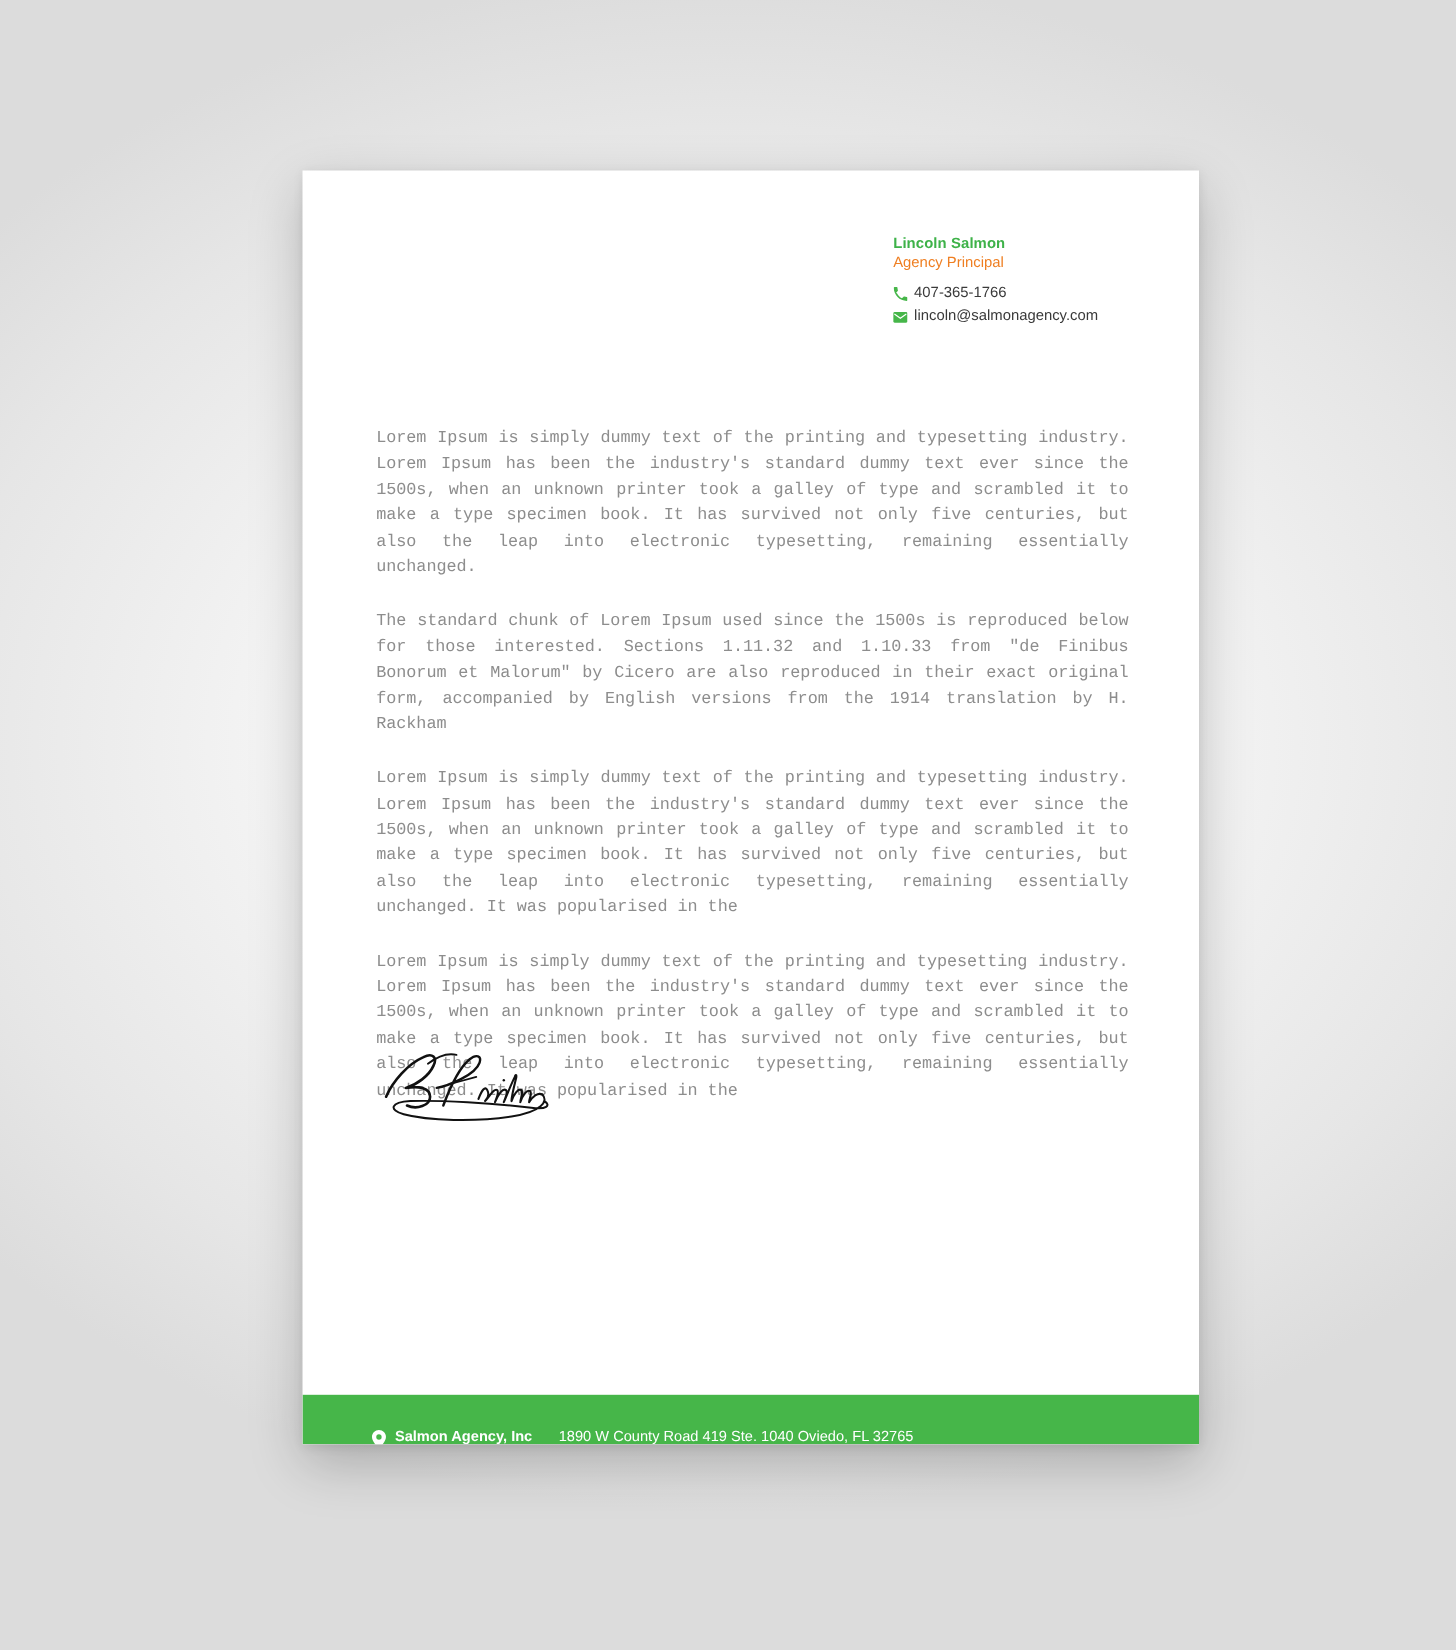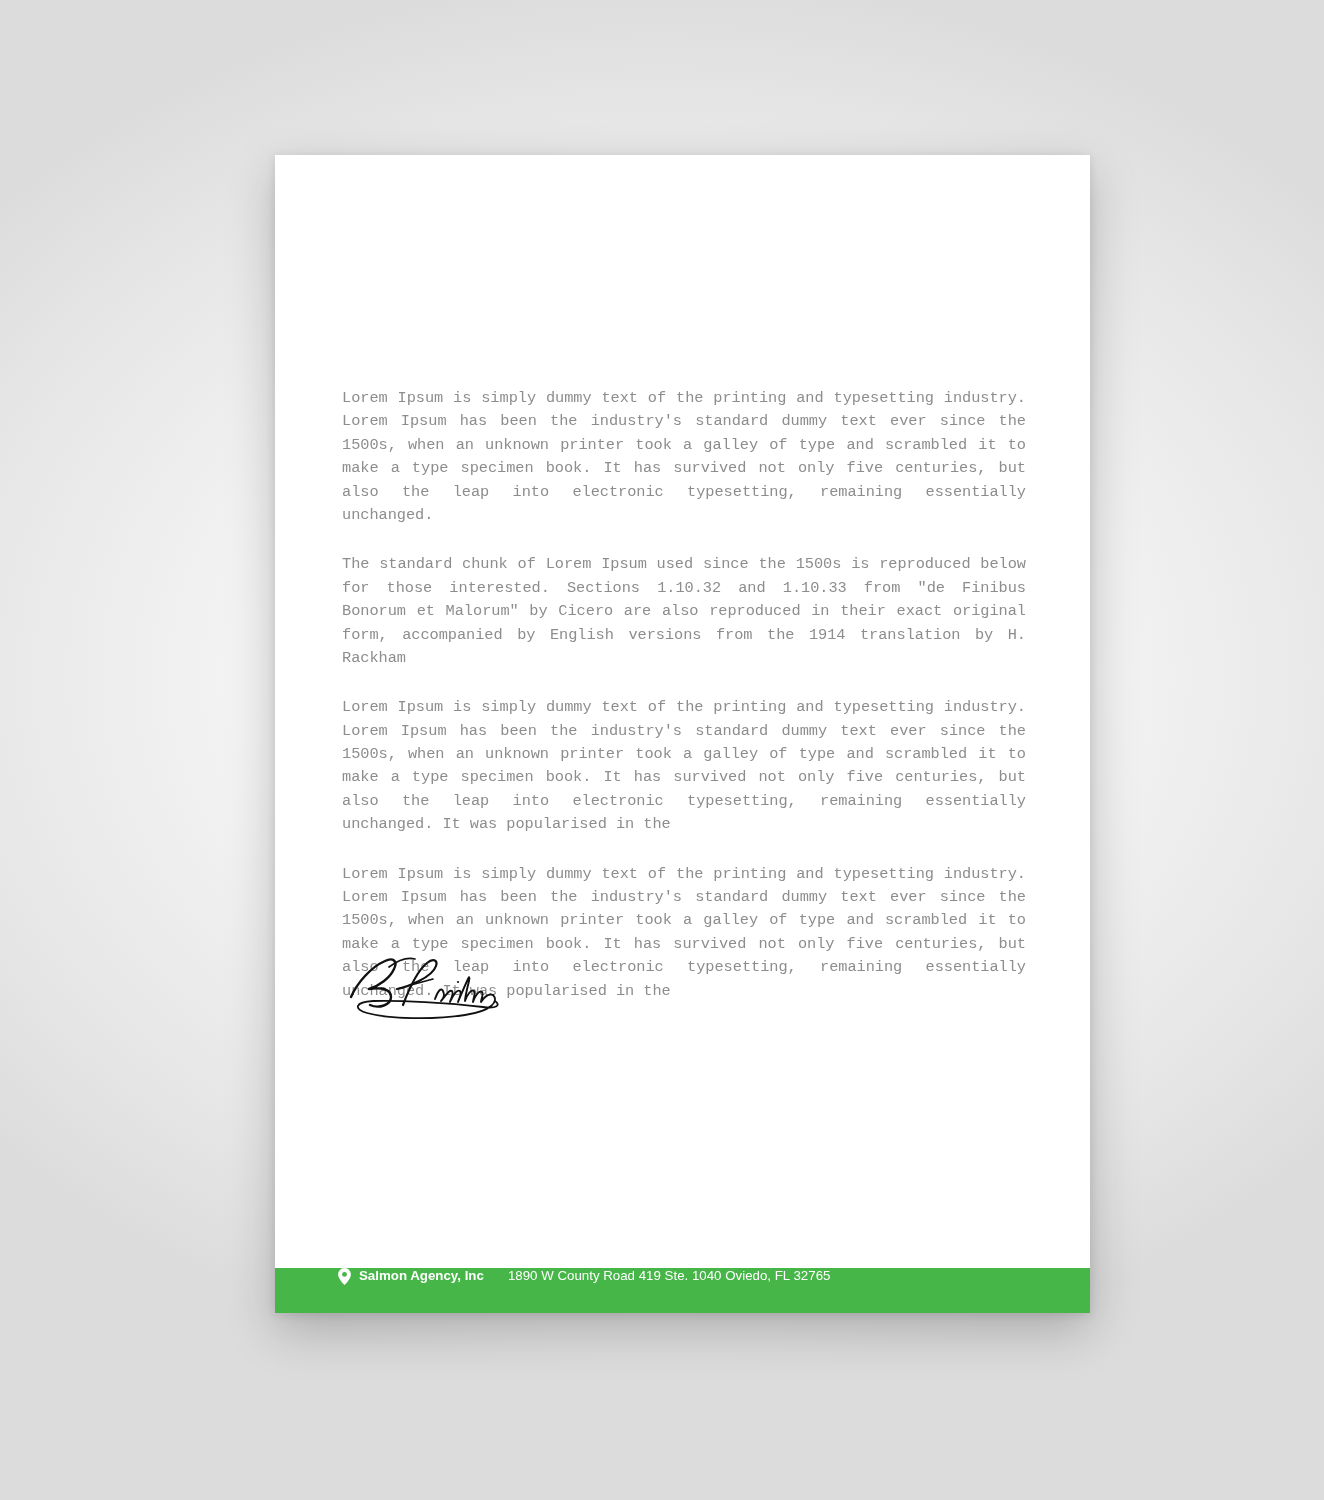--- a/index.html
+++ b/index.html
@@ -106,21 +106,21 @@
     position: absolute;
     left: 0; bottom: 0;
     width: 100%; height: 45px;
     background: #46b649;
   }
   .footer-inner {
     position: absolute;
     left: 63px; top: 0;
     height: 100%;
     display: flex;
-    align-items: flex-start;
+    align-items: flex-end;
     gap: 8px;
     color: #ffffff;
     font-size: 13.3px;
     white-space: nowrap;
   }
   .footer-company { font-weight: bold; }
   .footer-address { font-weight: normal; margin-left: 16px; }
 
   .ribbon {
     position: absolute;
@@ -140,25 +140,48 @@
   }
 </style>
 </head>
 <body>
 
 <div class="page">
 
   <div class="header">
 
 
+    <div class="contact">
+      <div class="contact-name">Lincoln Salmon</div>
+      <div class="contact-role">Agency Principal</div>
+
+      <div class="contact-line">
+        <span class="ic">
+          <svg width="13" height="13" viewBox="0 0 24 24" fill="#46b649" xmlns="http://www.w3.org/2000/svg">
+            <path d="M6.6 10.8c1.8 3.5 4.6 6.3 8.1 8.1l2.7-2.7c.4-.4.9-.5 1.3-.3 1.3.4 2.7.7 4.1.7.7 0 1.2.5 1.2 1.2V22c0 .7-.5 1.2-1.2 1.2C10.8 23.2 1 13.4 1 1.2 1 .5 1.5 0 2.2 0H6c.7 0 1.2.5 1.2 1.2 0 1.5.2 2.8.7 4.1.1.4 0 .9-.3 1.3l-2.7 2.7z"></path>
+          </svg>
+        </span>
+        <span>407-365-1766</span>
+      </div>
+
+      <div class="contact-line">
+        <span class="ic">
+          <svg width="13" height="11" viewBox="0 0 24 18" xmlns="http://www.w3.org/2000/svg">
+            <rect x="0" y="0" width="24" height="18" rx="2.5" fill="#46b649"></rect>
+            <path d="M2 3.5 L12 10.5 L22 3.5" fill="none" stroke="#ffffff" stroke-width="2"></path>
+          </svg>
+        </span>
+        <span>lincoln@salmonagency.com</span>
+      </div>
+    </div>
   </div>
 
   <div class="letter">
     <p class="para">Lorem Ipsum is simply dummy text of the printing and typesetting industry. Lorem Ipsum has been the industry's standard dummy text ever since the 1500s, when an unknown printer took a galley of type and scrambled it to make a type specimen book. It has survived not only five centuries, but also the leap into electronic typesetting, remaining essentially unchanged.</p>
-    <p class="para">The standard chunk of Lorem Ipsum used since the 1500s is reproduced below for those interested. Sections 1.10.32 and 1.10.33 from "de Finibus Bonorum et Malorum" by Cicero are also reproduced in their exact original form, accompanied by English versions from the 1914 translation by H. Rackham</p>
+    <p class="para">The standard chunk of Lorem Ipsum used since the 1500s is reproduced below for those interested. Sections 1.11.32 and 1.10.33 from "de Finibus Bonorum et Malorum" by Cicero are also reproduced in their exact original form, accompanied by English versions from the 1914 translation by H. Rackham</p>
     <p class="para">Lorem Ipsum is simply dummy text of the printing and typesetting industry. Lorem Ipsum has been the industry's standard dummy text ever since the 1500s, when an unknown printer took a galley of type and scrambled it to make a type specimen book. It has survived not only five centuries, but also the leap into electronic typesetting, remaining essentially unchanged. It was popularised in the</p>
     <p class="para">Lorem Ipsum is simply dummy text of the printing and typesetting industry. Lorem Ipsum has been the industry's standard dummy text ever since the 1500s, when an unknown printer took a galley of type and scrambled it to make a type specimen book. It has survived not only five centuries, but also the leap into electronic typesetting, remaining essentially unchanged. It was popularised in the</p>
   </div>
 
   <div class="signature">
     <svg width="175" height="85" viewBox="0 0 175 85" xmlns="http://www.w3.org/2000/svg">
       <g fill="none" stroke="#111111" stroke-linecap="round" stroke-linejoin="round">
 
         <path d="M14 52 C 20 38, 34 22, 48 16 C 56 12, 61 16, 57 24 C 53 33, 42 41, 32 44 C 44 42, 54 44, 54 52 C 54 60, 42 64, 33 60" stroke-width="2.4"></path>
         <path d="M52 22 C 60 16, 70 12, 78 14" stroke-width="1.7"></path>

